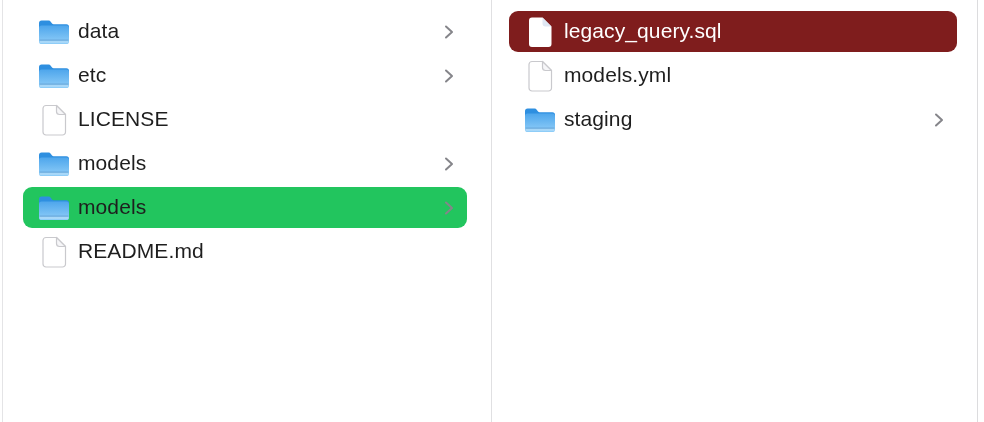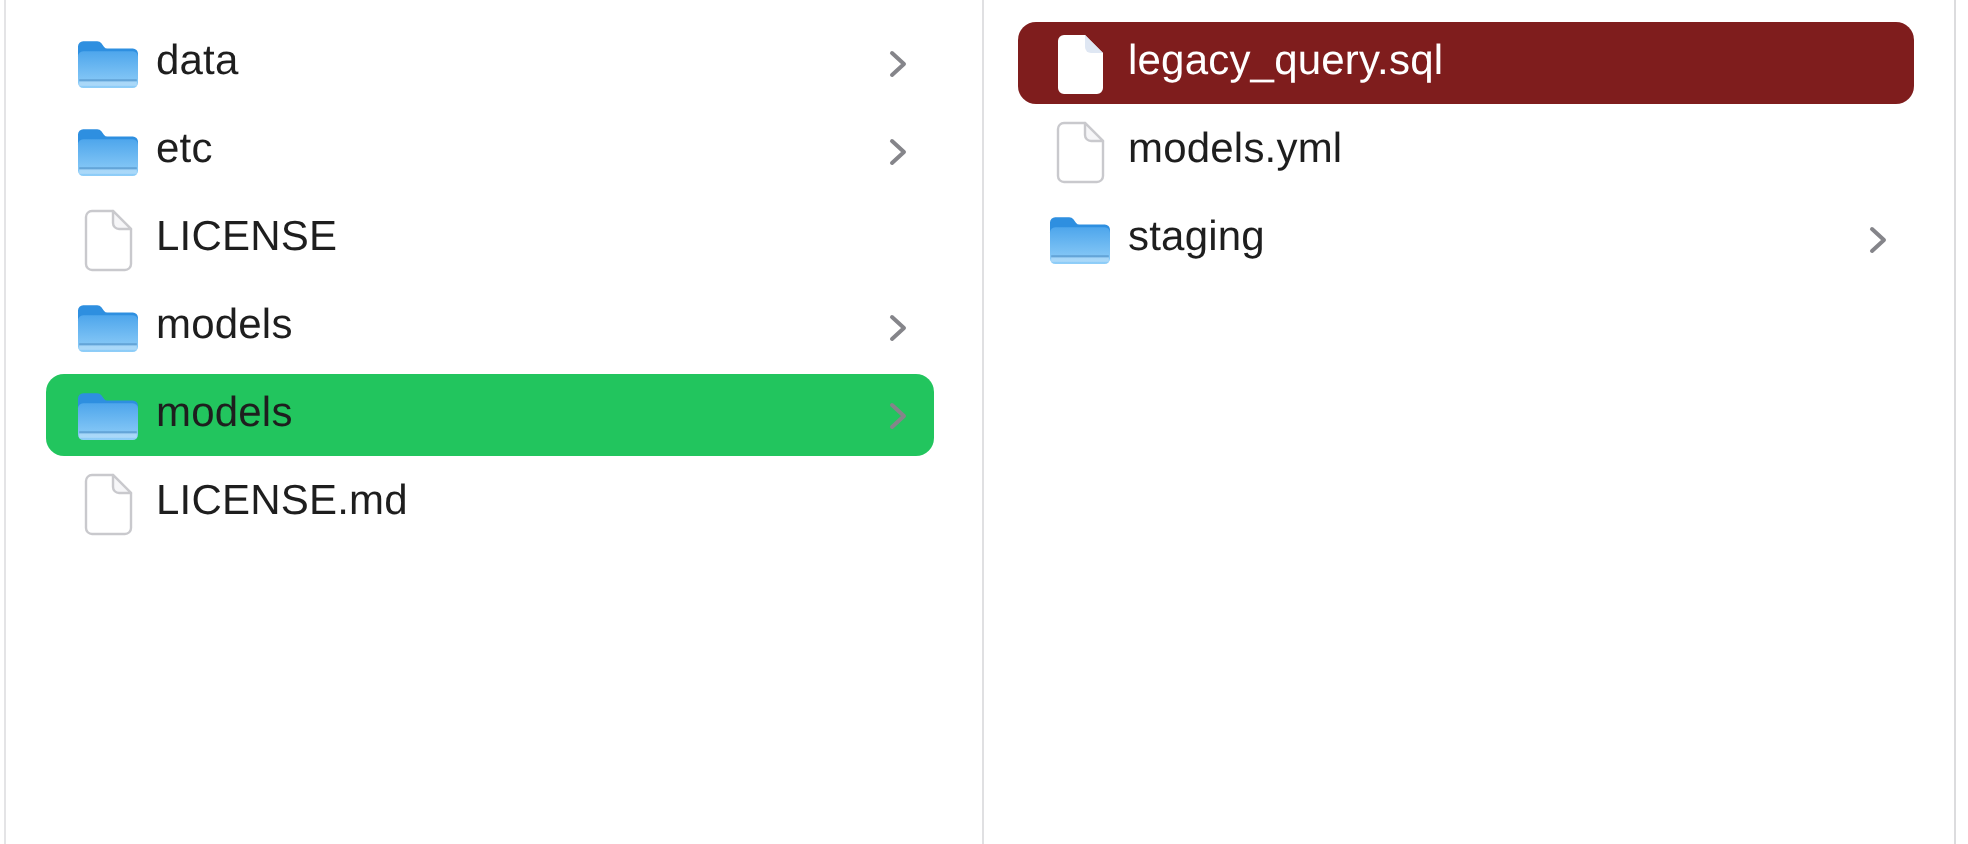--- a/index.html
+++ b/index.html
@@ -194,21 +194,21 @@
       </div>
 
       <div class="row">
 
         <span class="icon icon-doc">
           <svg width="26" height="32" viewBox="0 0 26 32">
             <path class="doc-page" d="M5 1.5 H15.5 L24.5 10.5 V28 a3 3 0 0 1 -3 3 H5 a3 3 0 0 1 -3 -3 V4.5 a3 3 0 0 1 3 -3 Z"></path>
             <path class="doc-fold" d="M15.5 1.5 V7.5 a3 3 0 0 0 3 3 H24.5 Z"></path>
           </svg>
         </span>
-        <span class="label">LICENSE.md</span>
+        <span class="label">README.md</span>
         <span class="chevron" style="visibility: hidden;">
           <svg width="12" height="18" viewBox="0 0 12 18">
             <path d="M3 3.5 L9 9 L3 14.5" fill="none" stroke="#85858a" stroke-width="2" stroke-linecap="round" stroke-linejoin="round"></path>
           </svg>
         </span>
       </div>
 
 
     </div>
 

